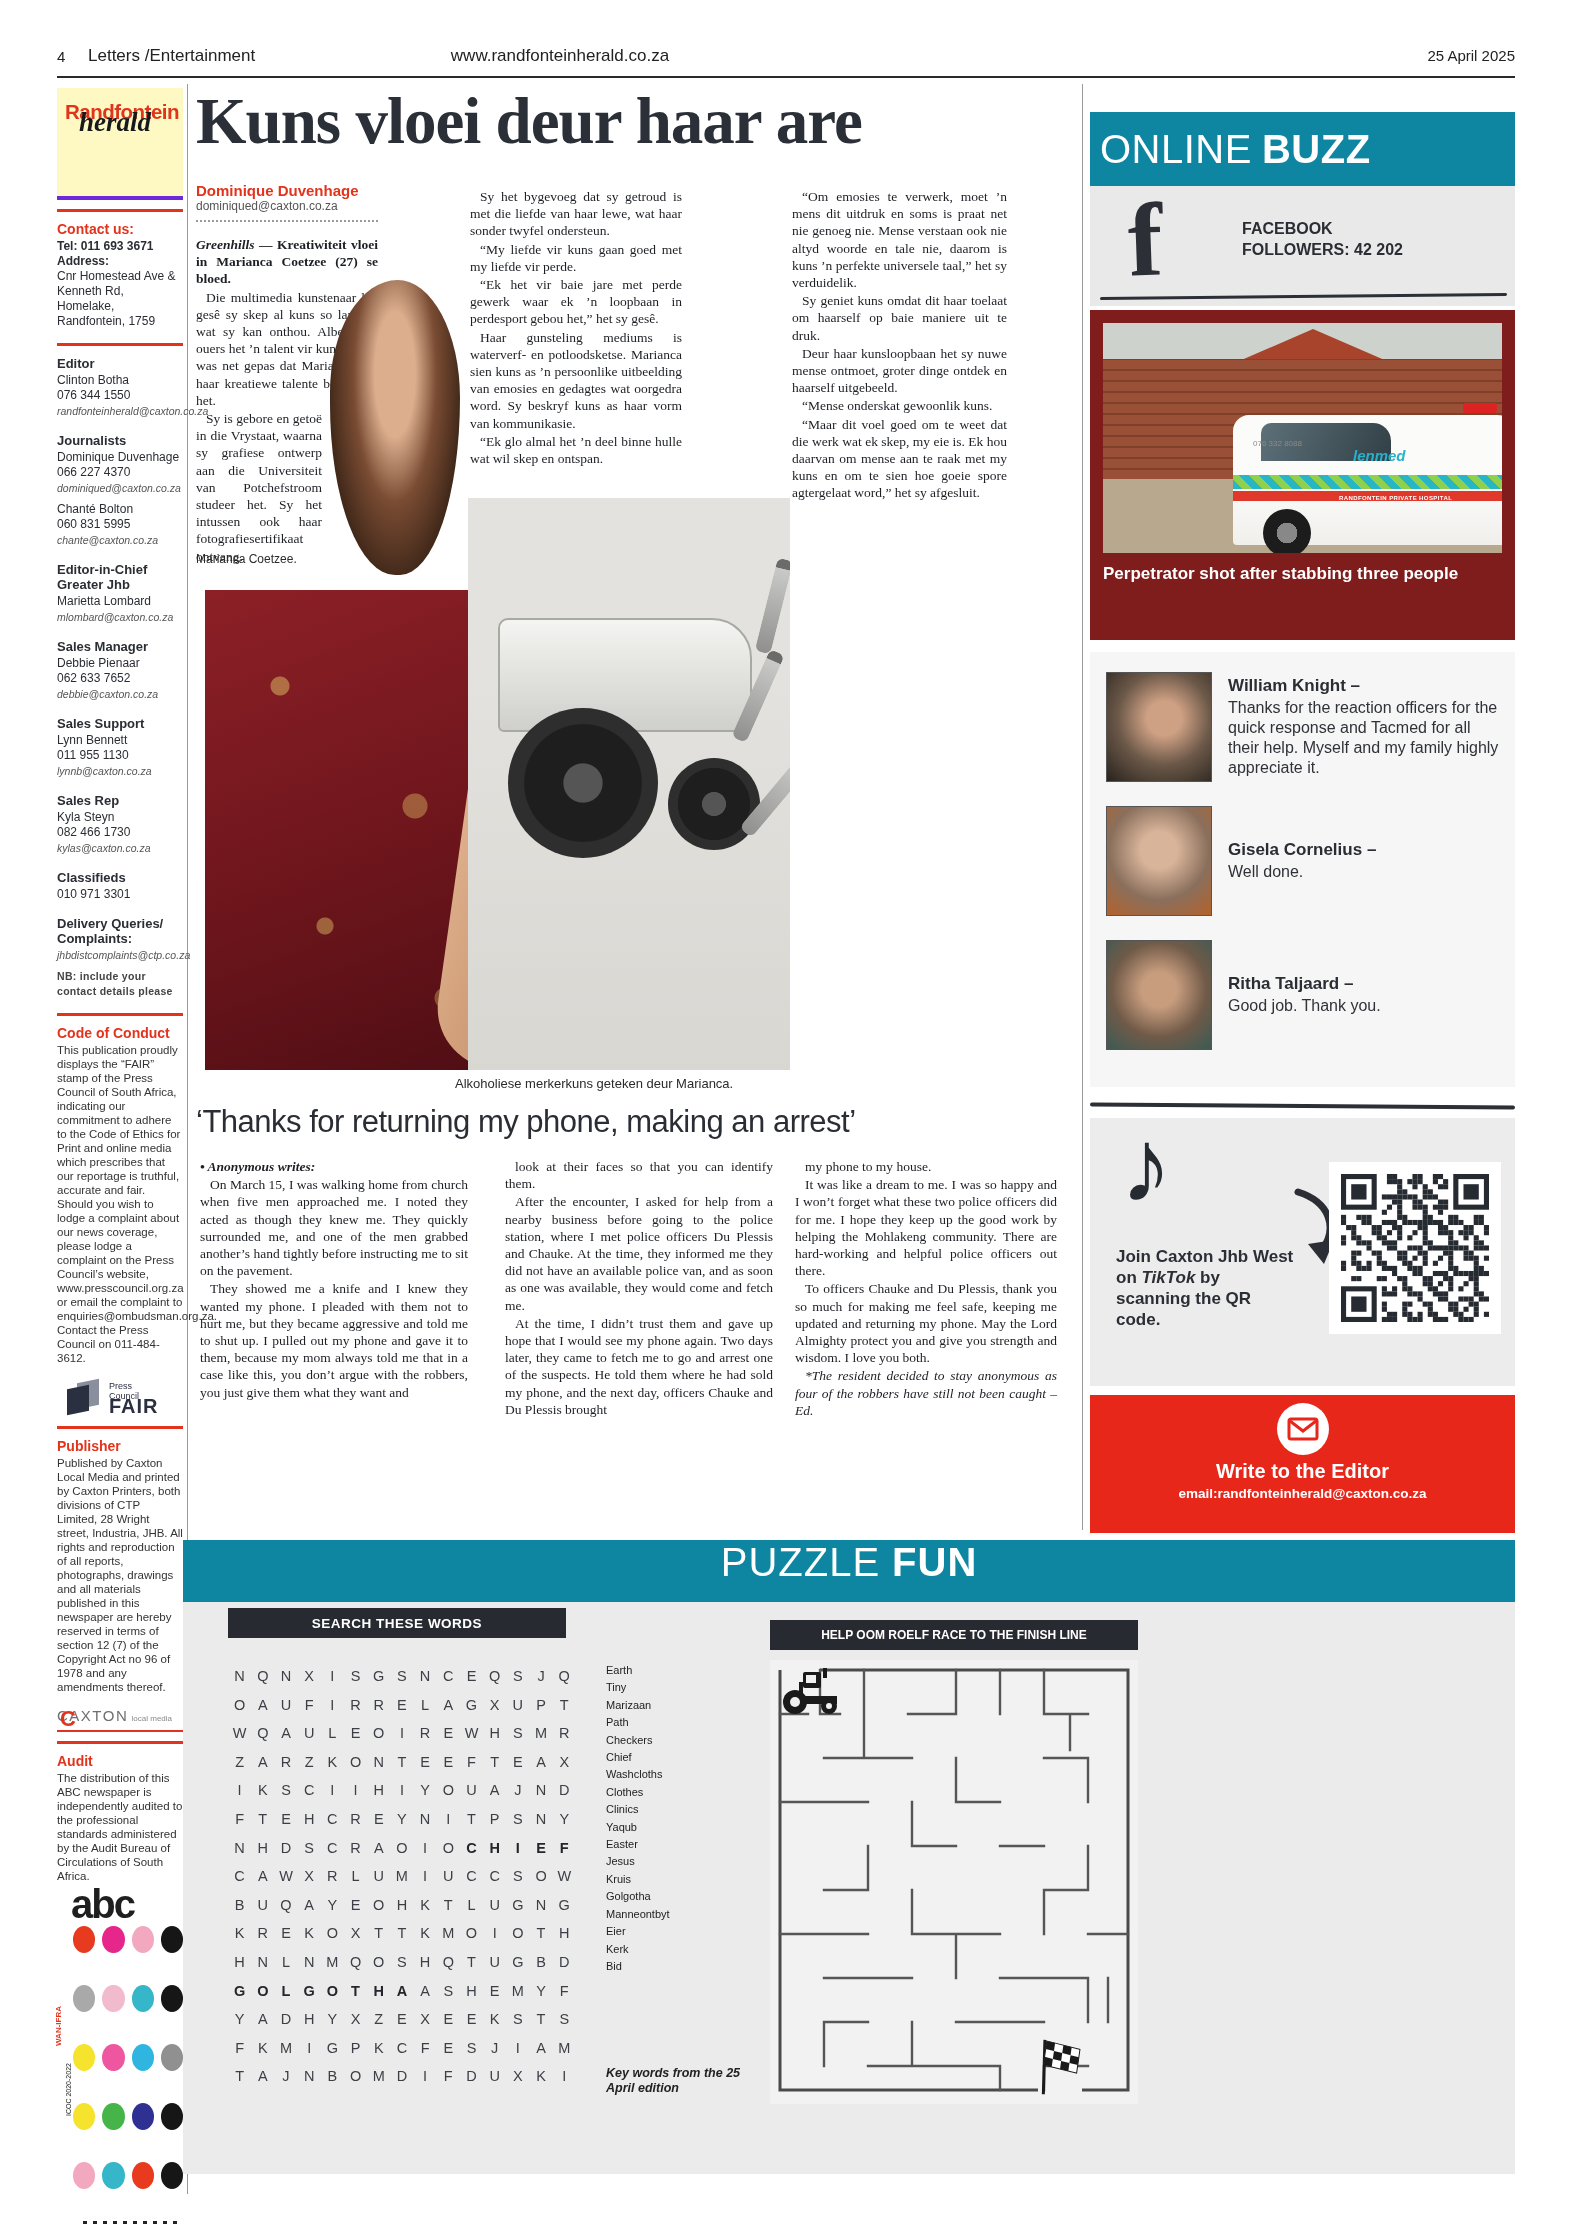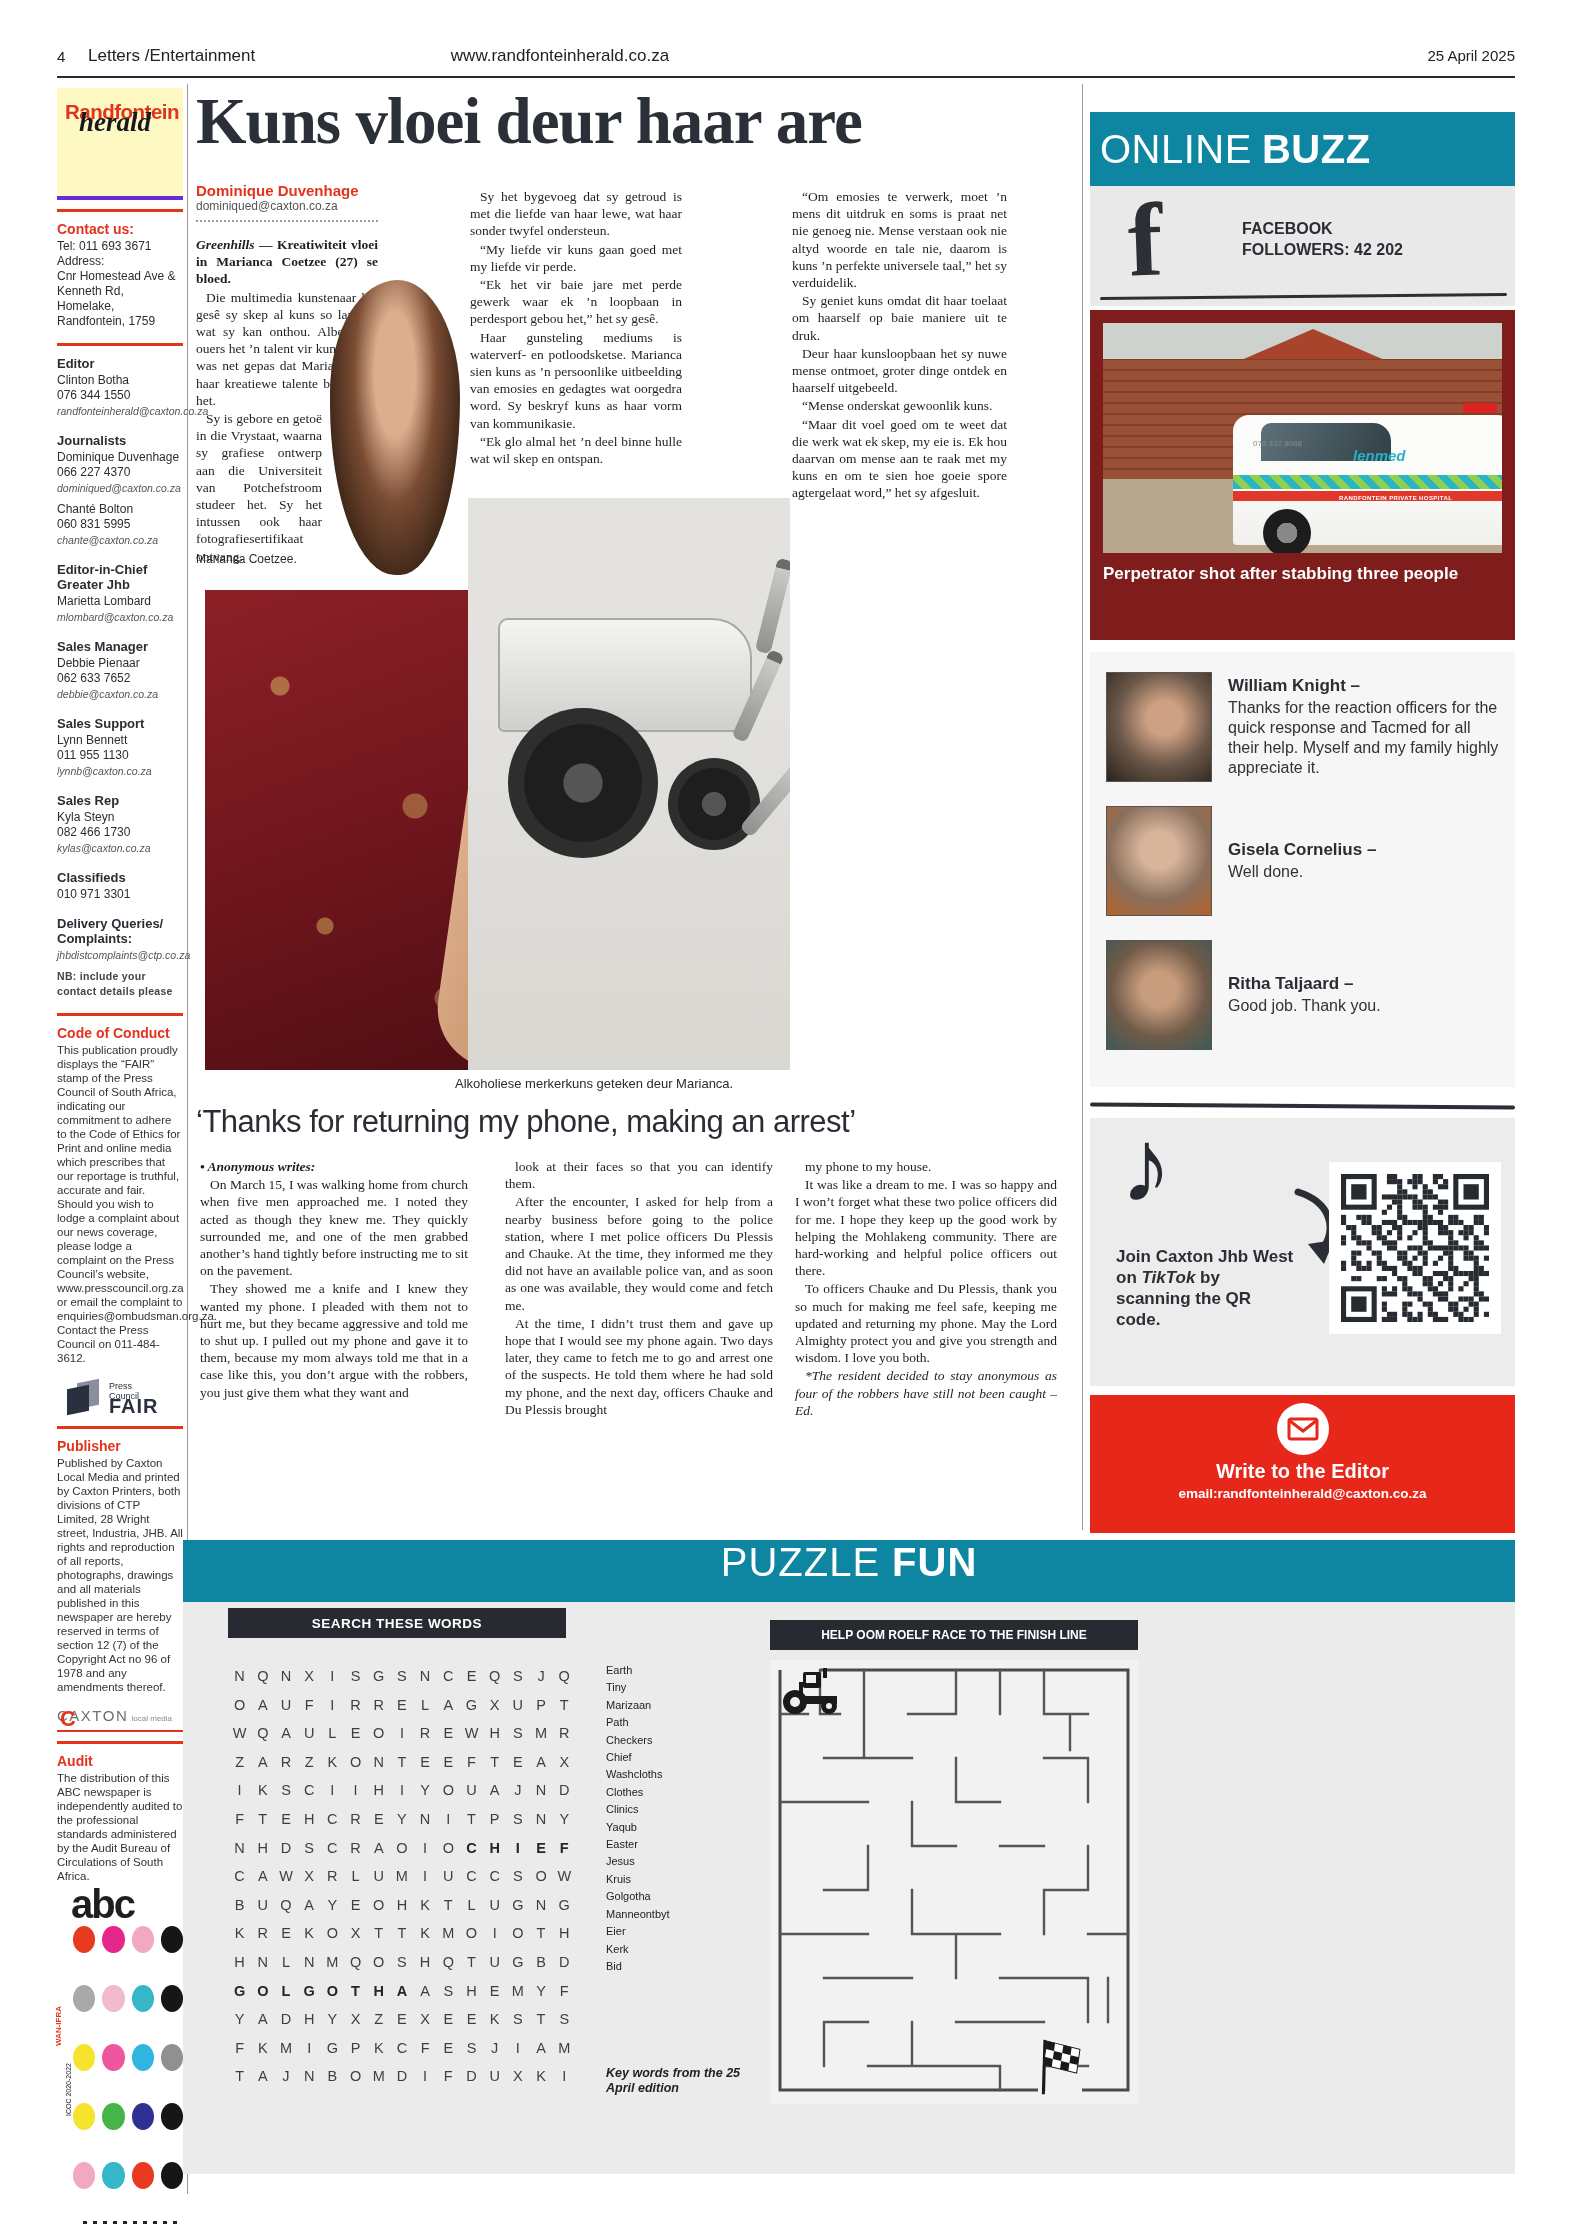--- a/index.html
+++ b/index.html
@@ -15,21 +15,21 @@
   
   #sidebar{left:57px;top:88px;width:126px;font-size:12px;line-height:15px;color:#2a2d33;}
   #masthead{background:#fef9c3;border-bottom:4px solid #6d28d9;padding:16px 6px 10px 8px;height:82px;}
   .mast1{color:#e2331c;font-weight:800;font-size:20.5px;letter-spacing:-0.5px;}
   .mast2{font-family:"Liberation Serif",serif;font-style:italic;font-weight:700;font-size:27px;color:#17191d;margin-top:-4px;margin-left:14px;}
   .sb-rule{height:3px;background:#e2331c;margin:9px 0;}
   .sb-sec{margin:10px 0 14px 0;}
   .sb-head{font-weight:700;font-size:13px;margin-bottom:2px;color:#2a2d33;}
   .sb-head.red{color:#e2331c;font-size:14px;}
   .sb-line{margin:0;}
-  .sb-line.semibold,.sb-line.bold{font-weight:400;}
+  .sb-line.semibold,.sb-line.bold{font-weight:700;}
   .sb-line.email{font-style:italic;font-size:10.5px;color:#555;margin:1px 0 6px 0;}
   .sb-line.note{font-weight:700;font-size:10.5px;color:#444;letter-spacing:0.3px;margin-top:3px;}
   .sb-line.body{font-size:11.5px;line-height:14px;color:#333;}
   
   .fair{display:flex;align-items:center;gap:8px;margin:12px 0 6px 10px;}
   .fair-mark{position:relative;width:34px;height:38px;}
   .fair-m2{position:absolute;left:10px;top:2px;width:22px;height:26px;background:#8a8f9e;transform:skewY(-12deg);}
   .fair-m1{position:absolute;left:0;top:8px;width:22px;height:26px;background:#2b3040;transform:skewY(-12deg);}
   .fair-txt{font-size:9px;line-height:10px;color:#2b3040;}
   .fair-name{font-size:20px;font-weight:700;letter-spacing:1px;}

